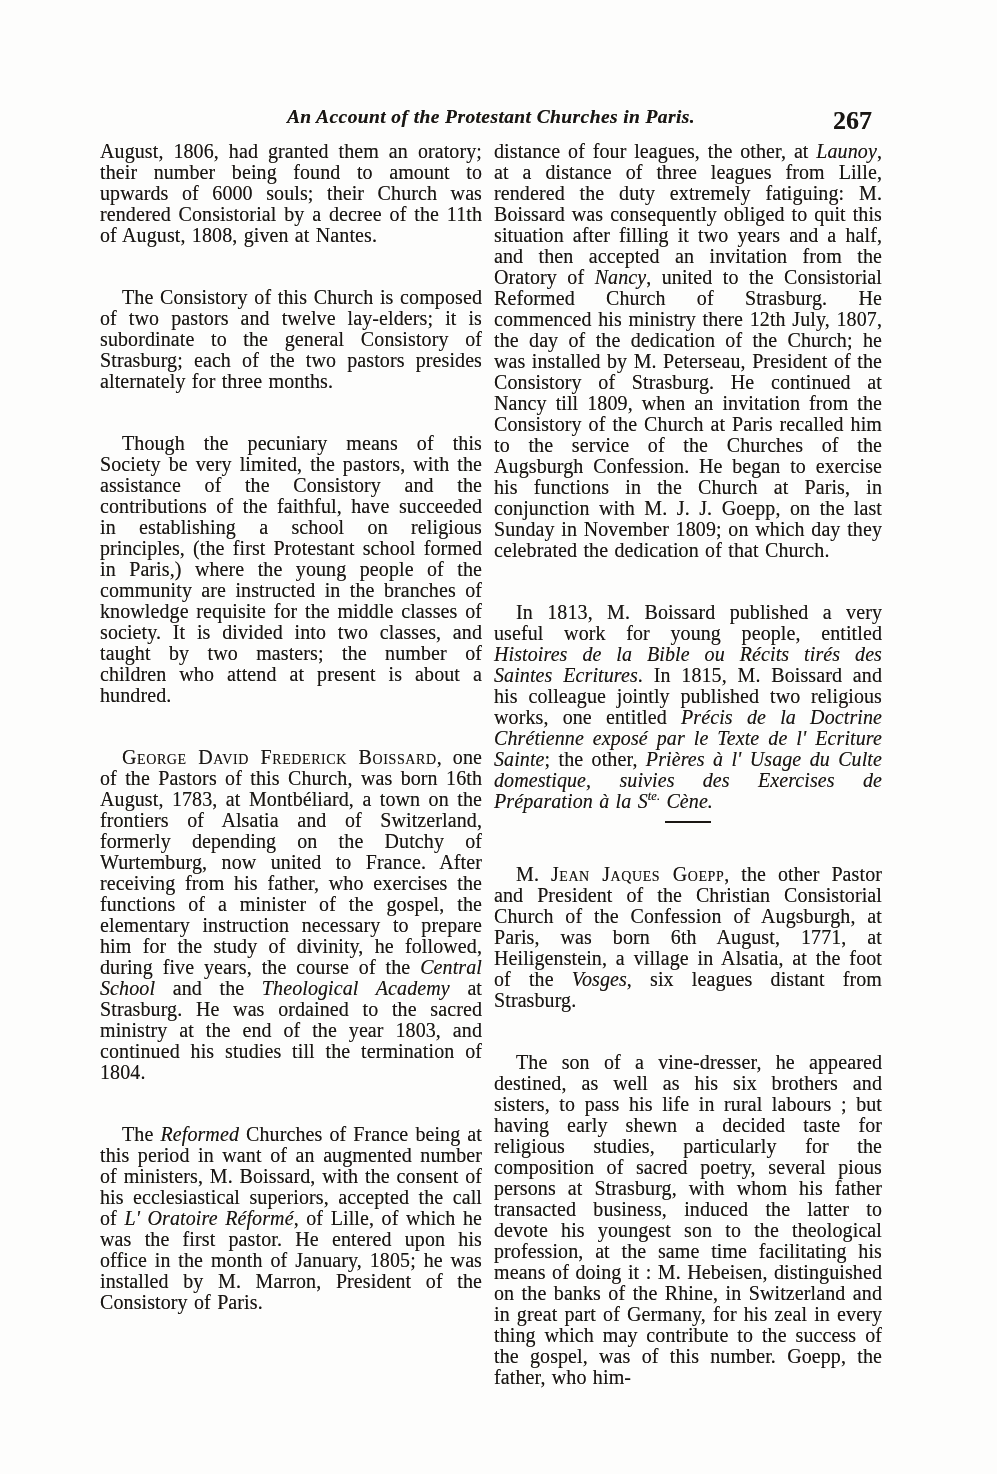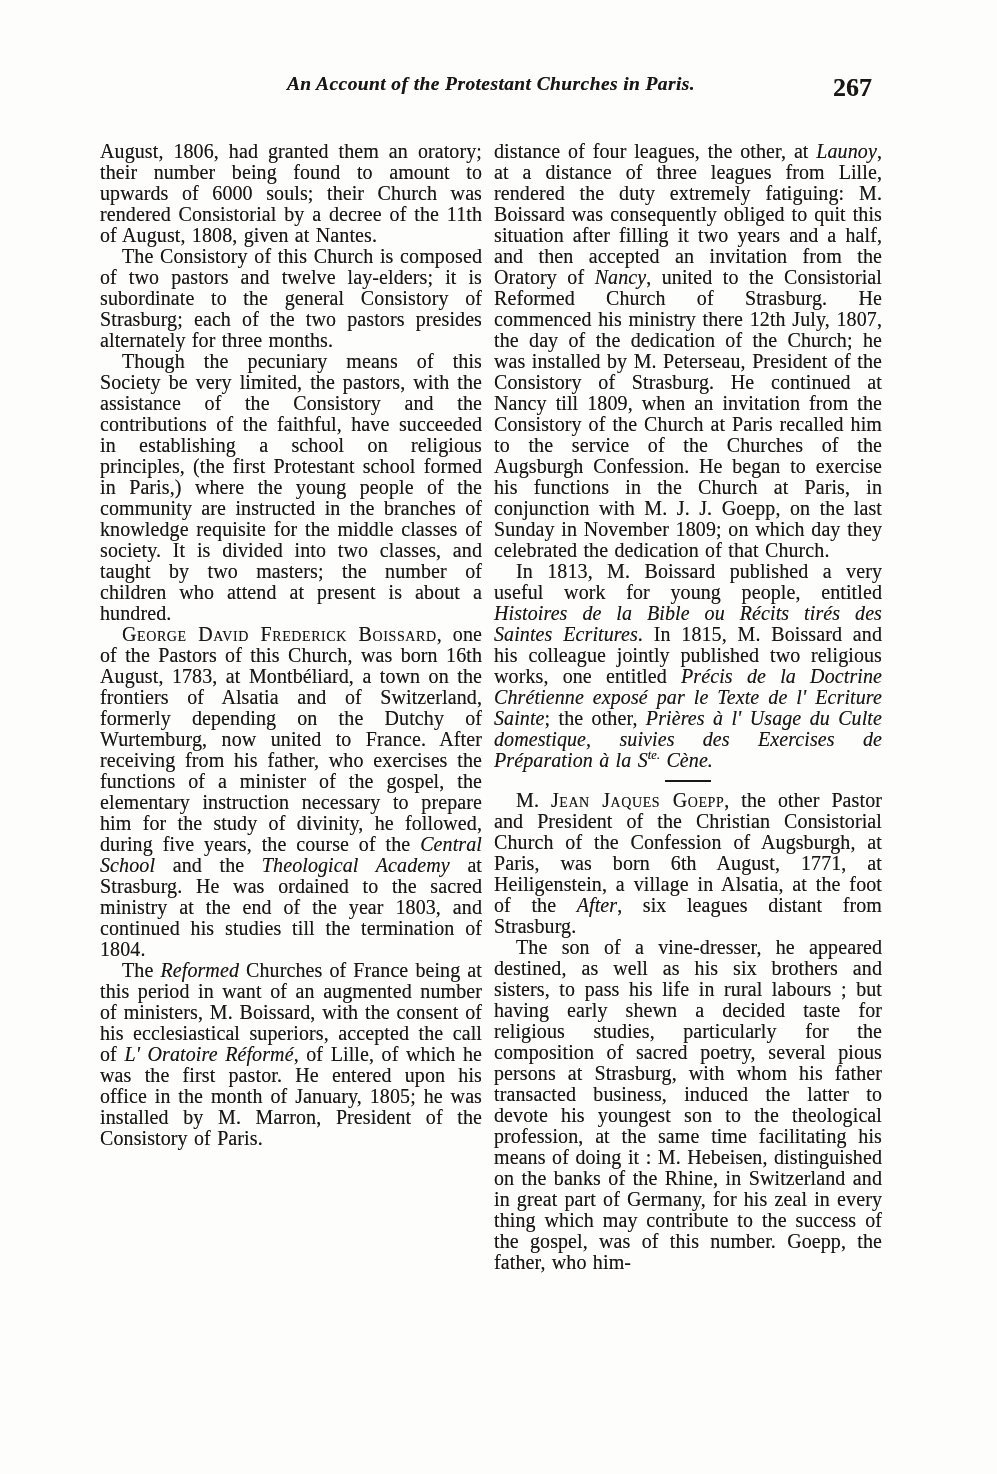--- a/index.html
+++ b/index.html
@@ -11,21 +11,21 @@
     position: relative;
     width: 997px;
     height: 1474px;
     background: #fdfdfc;
     overflow: hidden;
     font-family: "Liberation Serif", "DejaVu Serif", serif;
     color: #191613;
   }
   .header {
     position: absolute;
-    top: 73px;
+    top: 106px;
     left: 100px;
     width: 782px;
     height: 26px;
     text-decoration: underline;
   }
   .running-title {
     position: absolute;
     left: 0;
     right: 0;
     text-align: center;
@@ -52,21 +52,21 @@
   .col-right { left: 494px; width: 388px; }
   .para {
     margin: 0;
     font-size: 20px;
     line-height: 21px;
     text-align: justify;
     word-spacing: 0.06em;
     letter-spacing: 0.1px;
     text-shadow: 0 0 0.45px rgba(20,16,10,0.5);
   }
-  .para.indent { text-indent: 22px; }
+  .para.indent { text-indent: 22px; margin-top: 41px; }
   .i   { font-style: italic; }
   .sc  { font-variant: small-caps; letter-spacing: 0.6px; }
   .i.sup, .isup { font-style: italic; vertical-align: super; font-size: 0.62em; line-height: 0; }
   .divider {
     width: 46px;
     height: 0;
     border-top: 2.5px solid #1b1713;
     margin: 9px auto 8px auto;
   }
 </style>
@@ -85,17 +85,17 @@
       <p class="para indent"><span>The Consistory of this Church is composed of two pastors and twelve lay-elders; it is subordinate to the general Consistory of Strasburg; each of the two pastors presides alternately for three months.</span></p>
       <p class="para indent"><span>Though the pecuniary means of this Society be very limited, the pastors, with the assistance of the Consistory and the contributions of the faithful, have succeeded in establishing a school on religious principles, (the first Protestant school formed in Paris,) where the young people of the community are instructed in the branches of knowledge requisite for the middle classes of society.  It is divided into two classes, and taught by two masters; the number of children who attend at present is about a hundred.</span></p>
       <p class="para indent"><span class="sc">George David Frederick Boissard</span><span>, one of the Pastors of this Church, was born 16th August, 1783, at Montbéliard, a town on the frontiers of Alsatia and of Switzerland, formerly depending on the Dutchy of Wurtemburg, now united to France.  After receiving from his father, who exercises the functions of a minister of the gospel, the elementary instruction necessary to prepare him for the study of divinity, he followed, during five years, the course of the </span><span class="i">Central School</span><span> and the </span><span class="i">Theological Academy</span><span> at Strasburg.  He was ordained to the sacred ministry at the end of the year 1803, and continued his studies till the termination of 1804.</span></p>
       <p class="para indent"><span>The </span><span class="i">Reformed</span><span> Churches of France being at this period in want of an augmented number of ministers, M. Boissard, with the consent of his ecclesiastical superiors, accepted the call of </span><span class="i">L' Oratoire Réformé</span><span>, of Lille, of which he was the first pastor.  He entered upon his office in the month of January, 1805; he was installed by M. Marron, President of the Consistory of Paris.</span></p>
     </div>
 
   <div class="column col-right">
       <p class="para"><span>distance of four leagues, the other, at </span><span class="i">Launoy</span><span>, at a distance of three leagues from Lille, rendered the duty extremely fatiguing:  M. Boissard was consequently obliged to quit this situation after filling it two years and a half, and then accepted an invitation from the Oratory of </span><span class="i">Nancy</span><span>, united to the Consistorial Reformed Church of Strasburg.  He commenced his ministry there 12th July, 1807, the day of the dedication of the Church; he was installed by M. Peterseau, President of the Consistory of Strasburg.  He continued at Nancy till 1809, when an invitation from the Consistory of the Church at Paris recalled him to the service of the Churches of the Augsburgh Confession.  He began to exercise his functions in the Church at Paris, in conjunction with M. J. J. Goepp, on the last Sunday in November 1809; on which day they celebrated the dedication of that Church.</span></p>
       <p class="para indent"><span>In 1813, M. Boissard published a very useful work for young people, entitled </span><span class="i">Histoires de la Bible ou Récits tirés des Saintes Ecritures</span><span>.  In 1815, M. Boissard and his colleague jointly published two religious works, one entitled </span><span class="i">Précis de la Doctrine Chrétienne exposé par le Texte de l' Ecriture Sainte</span><span>; the other, </span><span class="i">Prières à l' Usage du Culte domestique, suivies des Exercises de Préparation à la S</span><span class="isup">te.</span><span class="i"> Cène.</span></p>
       <div class="divider"></div>
-      <p class="para indent"><span>M. </span><span class="sc">Jean Jaques Goepp</span><span>, the other Pastor and President of the Christian Consistorial Church of the Confession of Augsburgh, at Paris, was born 6th August, 1771, at Heiligenstein, a village in Alsatia, at the foot of the </span><span class="i">After</span><span>, six leagues distant from Strasburg.</span></p>
+      <p class="para indent"><span>M. </span><span class="sc">Jean Jaques Goepp</span><span>, the other Pastor and President of the Christian Consistorial Church of the Confession of Augsburgh, at Paris, was born 6th August, 1771, at Heiligenstein, a village in Alsatia, at the foot of the </span><span class="i">Vosges</span><span>, six leagues distant from Strasburg.</span></p>
       <p class="para indent"><span>The son of a vine-dresser, he appeared destined, as well as his six brothers and sisters, to pass his life in rural labours ; but having early shewn a decided taste for religious studies, particularly for the composition of sacred poetry, several pious persons at Strasburg, with whom his father transacted business, induced the latter to devote his youngest son to the theological profession, at the same time facilitating his means of doing it :  M. Hebeisen, distinguished on the banks of the Rhine, in Switzerland and in great part of Germany, for his zeal in every thing which may contribute to the success of the gospel, was of this number.  Goepp, the father, who him-</span></p>
     </div>
 
 </div>
 
 </body></html>

